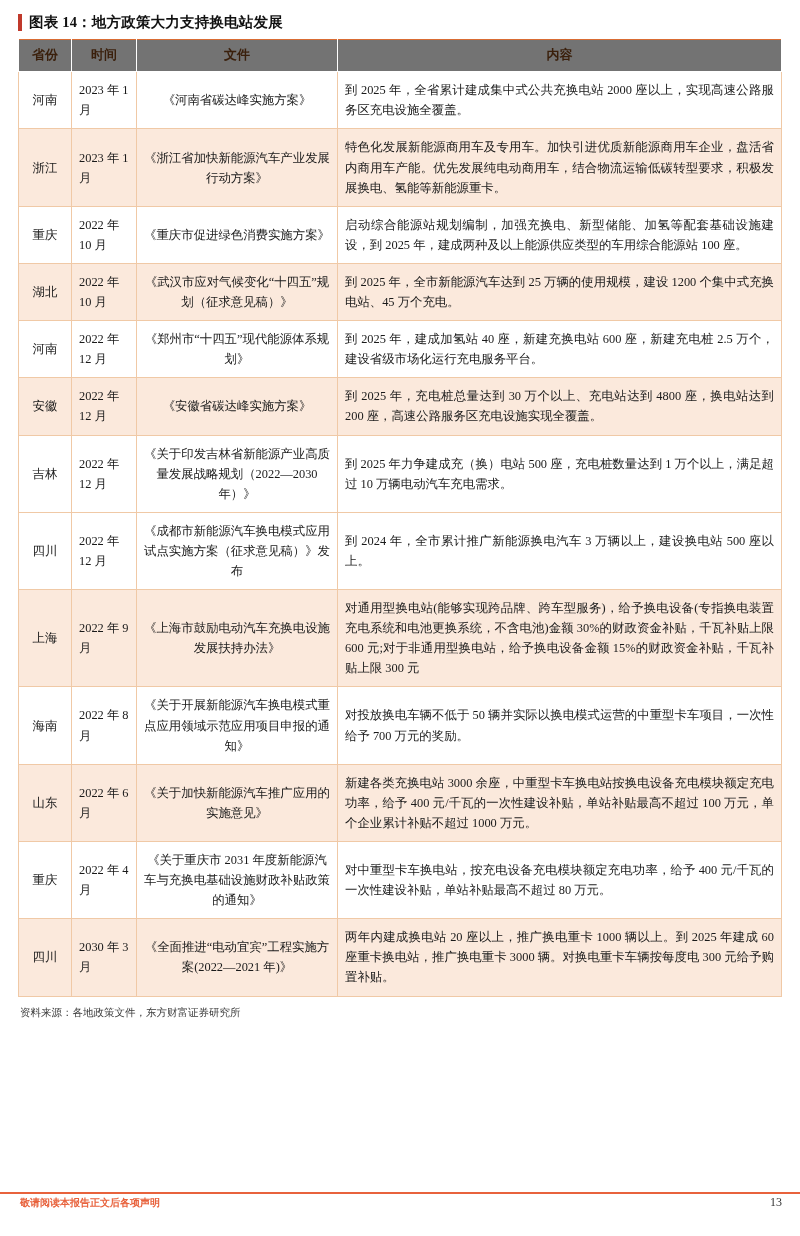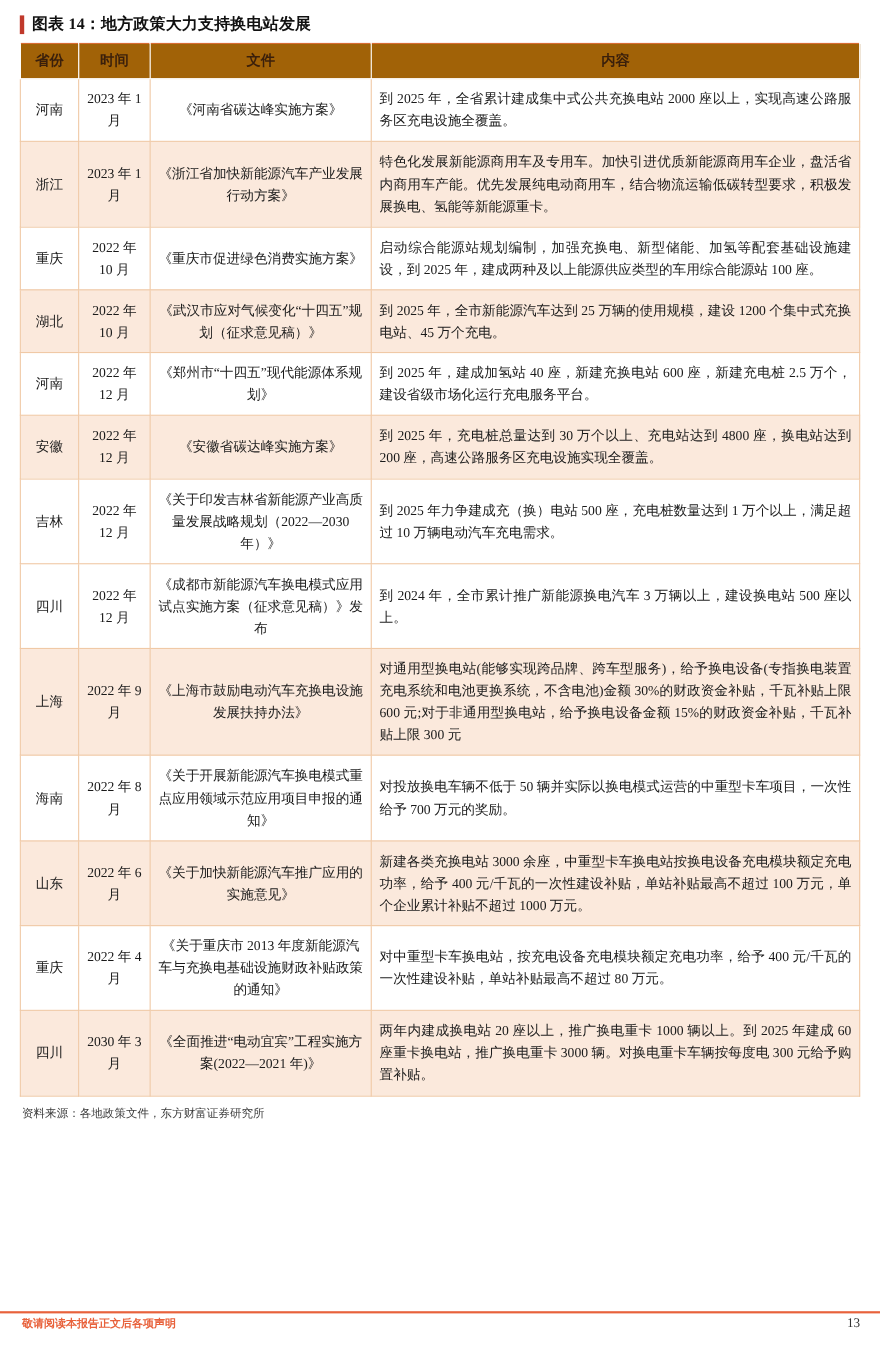--- a/index.html
+++ b/index.html
@@ -39,42 +39,42 @@
   }
   
   table.policy{
     width:100%;
     border-collapse:collapse;
     table-layout:fixed;
     border-top:1.6px solid #d96c34;
     border-bottom:1.6px solid #d96c34;
   }
   table.policy th{
-    background:#a16207;
+    background:#737373;
     color:#3a1f0b;
     font-weight:bold;
     font-size:13px;
     padding:7px 4px;
     border:1px solid #ffffff;
     border-top:none;
     text-align:center;
     line-height:1.3;
   }
   table.policy td{
     font-size:12.4px;
     line-height:1.62;
     padding:8px 7px;
     border:1px solid #f0c9a6;
     vertical-align:middle;
     color:#1a1a1a;
   }
   tr.shade td{ background:#fbe9dc; }
   tr.plain td{ background:#ffffff; }
   td.c-prov{ text-align:center; width:44px; }
-  td.c-time{ text-align:center; width:56px;margin-left:41px; }
+  td.c-time{ text-align:left; width:56px;margin-left:41px; }
   td.c-doc{ text-align:center; width:192px; }
   td.c-body{ text-align:justify; text-justify:inter-ideograph; }
   th.h-prov{ width:44px; }
   th.h-time{ width:56px; }
   th.h-doc{ width:192px; }
   
   .source{
     font-size:10.5px;
     color:#3b3b3b;
     padding:9px 2px 0 2px;
@@ -194,21 +194,21 @@
       </tr>
       <tr class="shade">
         <td class="c-prov">山东</td>
         <td class="c-time">2022 年 6 月</td>
         <td class="c-doc">《关于加快新能源汽车推广应用的实施意见》</td>
         <td class="c-body">新建各类充换电站 3000 余座，中重型卡车换电站按换电设备充电模块额定充电功率，给予 400 元/千瓦的一次性建设补贴，单站补贴最高不超过 100 万元，单个企业累计补贴不超过 1000 万元。</td>
       </tr>
       <tr class="plain">
         <td class="c-prov">重庆</td>
         <td class="c-time">2022 年 4 月</td>
-        <td class="c-doc">《关于重庆市 2013 年度新能源汽车与充换电基础设施财政补贴政策的通知》</td>
+        <td class="c-doc">《关于重庆市 2031 年度新能源汽车与充换电基础设施财政补贴政策的通知》</td>
         <td class="c-body">对中重型卡车换电站，按充电设备充电模块额定充电功率，给予 400 元/千瓦的一次性建设补贴，单站补贴最高不超过 80 万元。</td>
       </tr>
       <tr class="shade">
         <td class="c-prov">四川</td>
         <td class="c-time">2030 年 3 月</td>
         <td class="c-doc">《全面推进“电动宜宾”工程实施方案(2022—2021 年)》</td>
         <td class="c-body">两年内建成换电站 20 座以上，推广换电重卡 1000 辆以上。到 2025 年建成 60 座重卡换电站，推广换电重卡 3000 辆。对换电重卡车辆按每度电 300 元给予购置补贴。</td>
       </tr>
     </tbody>
   </table>

